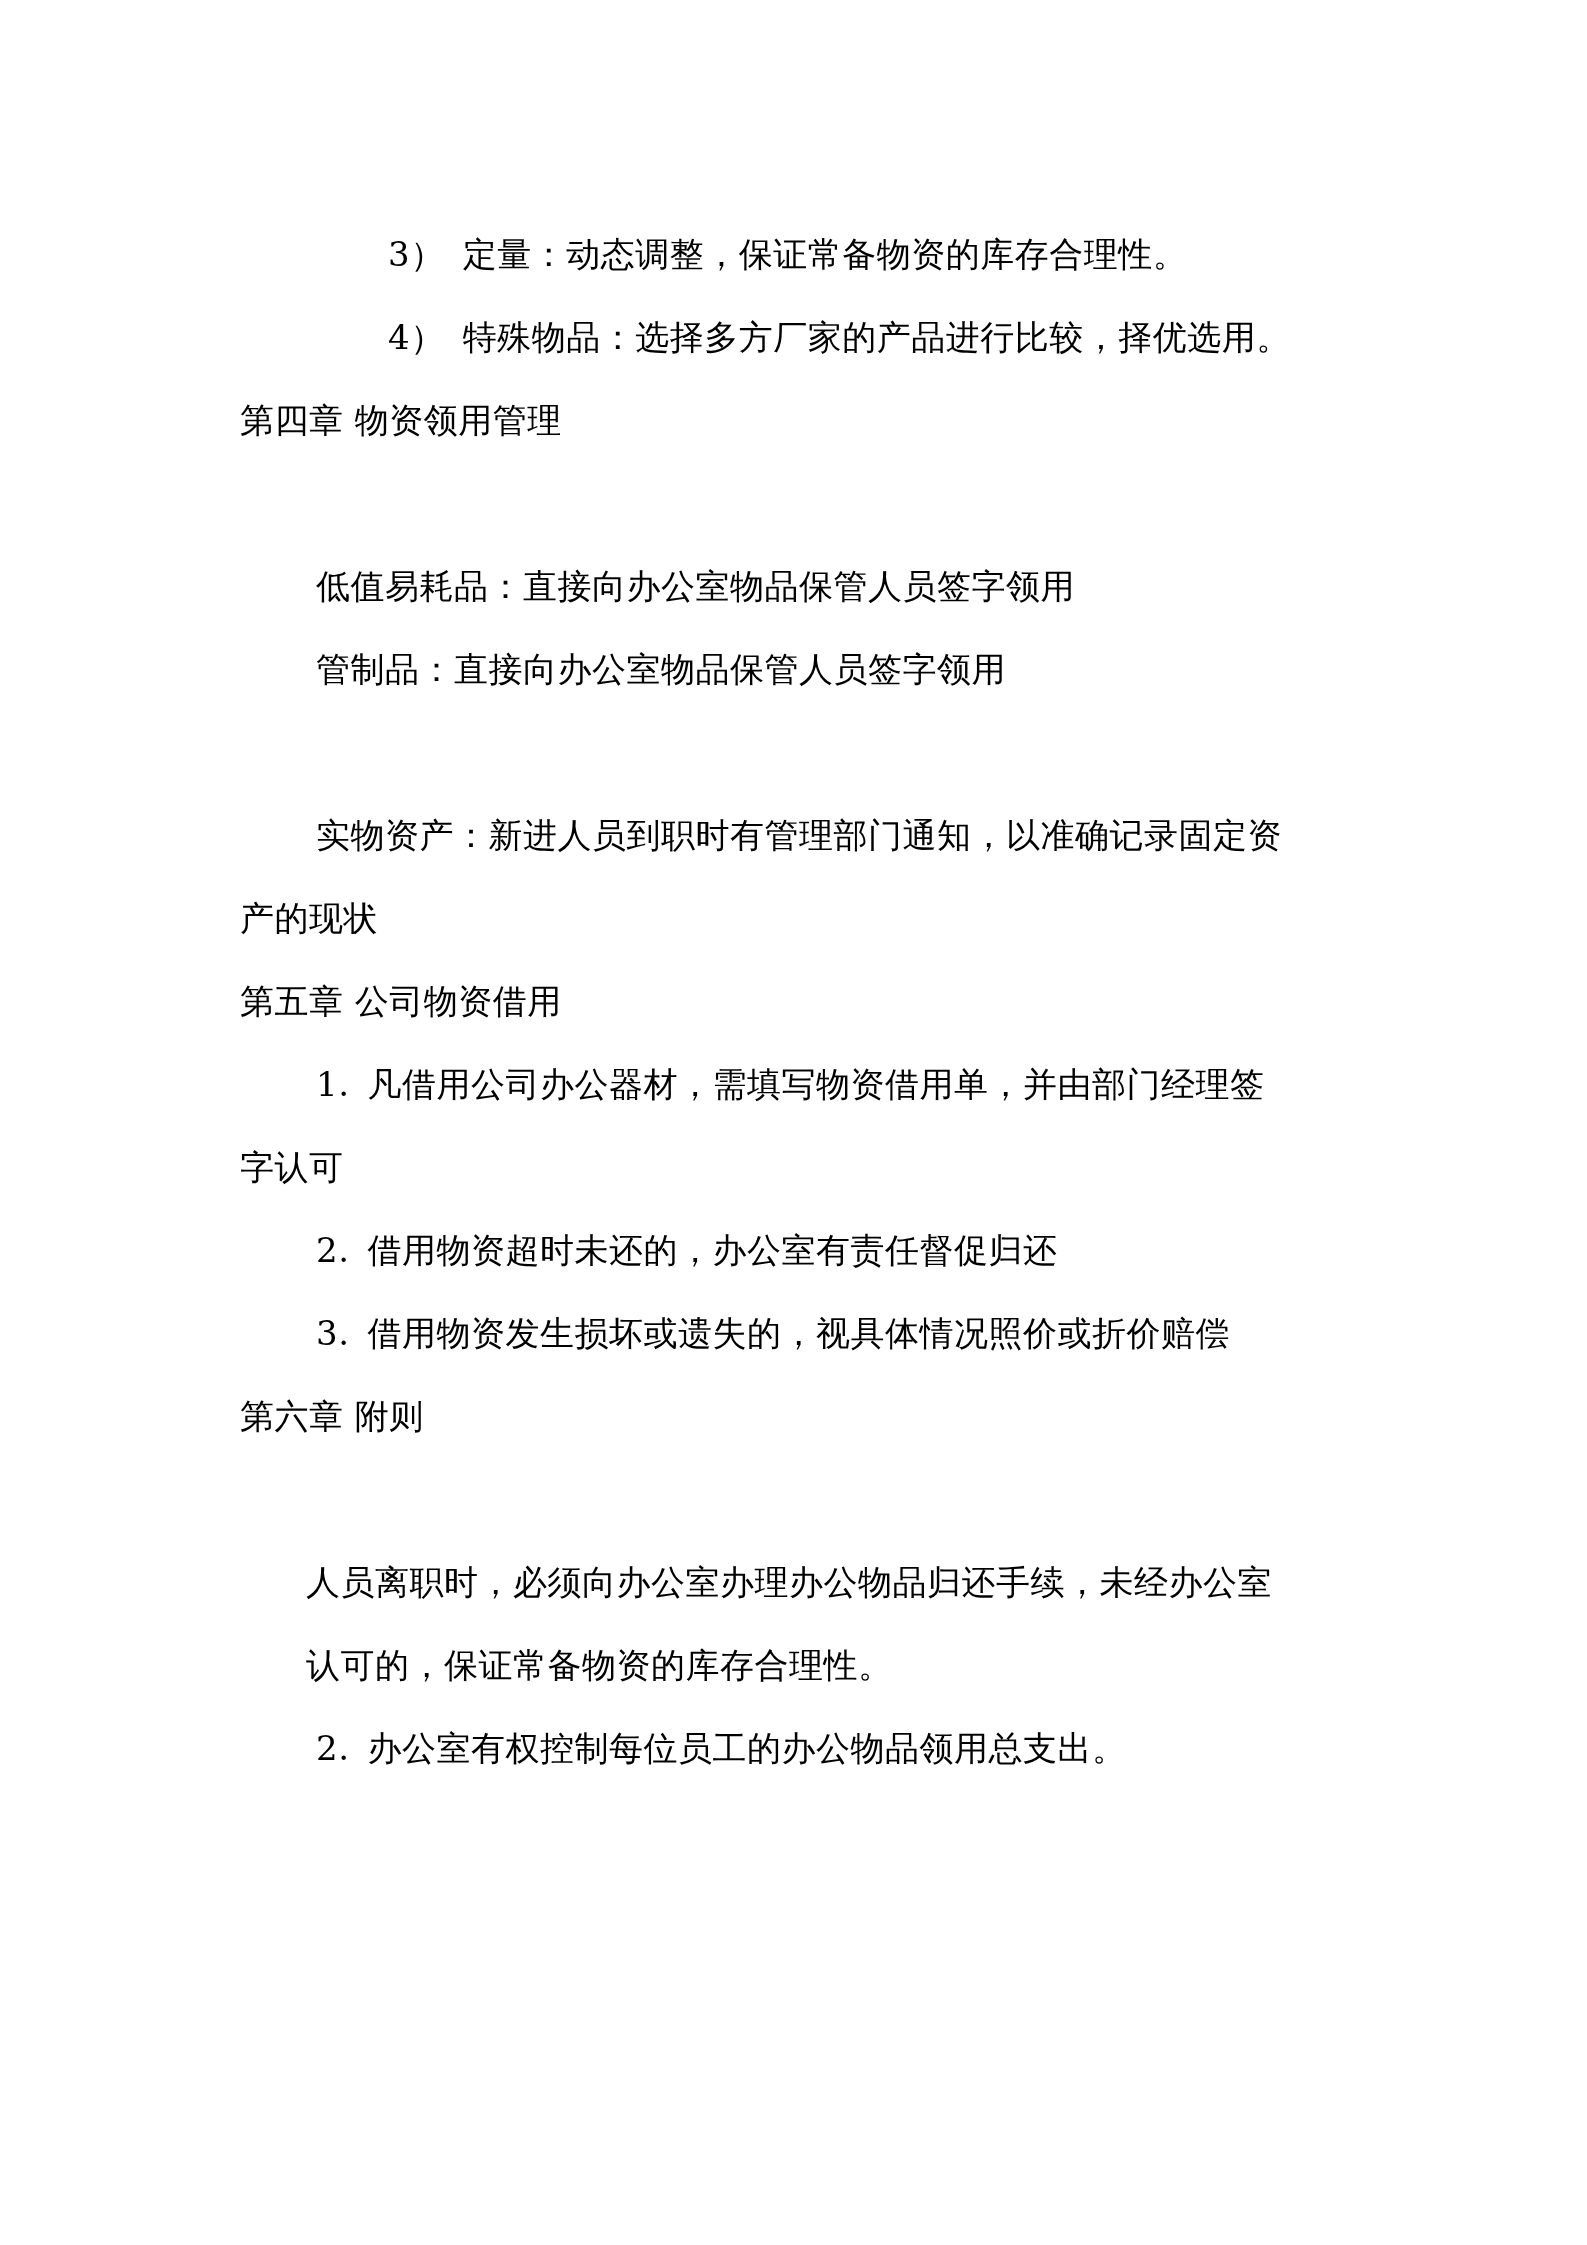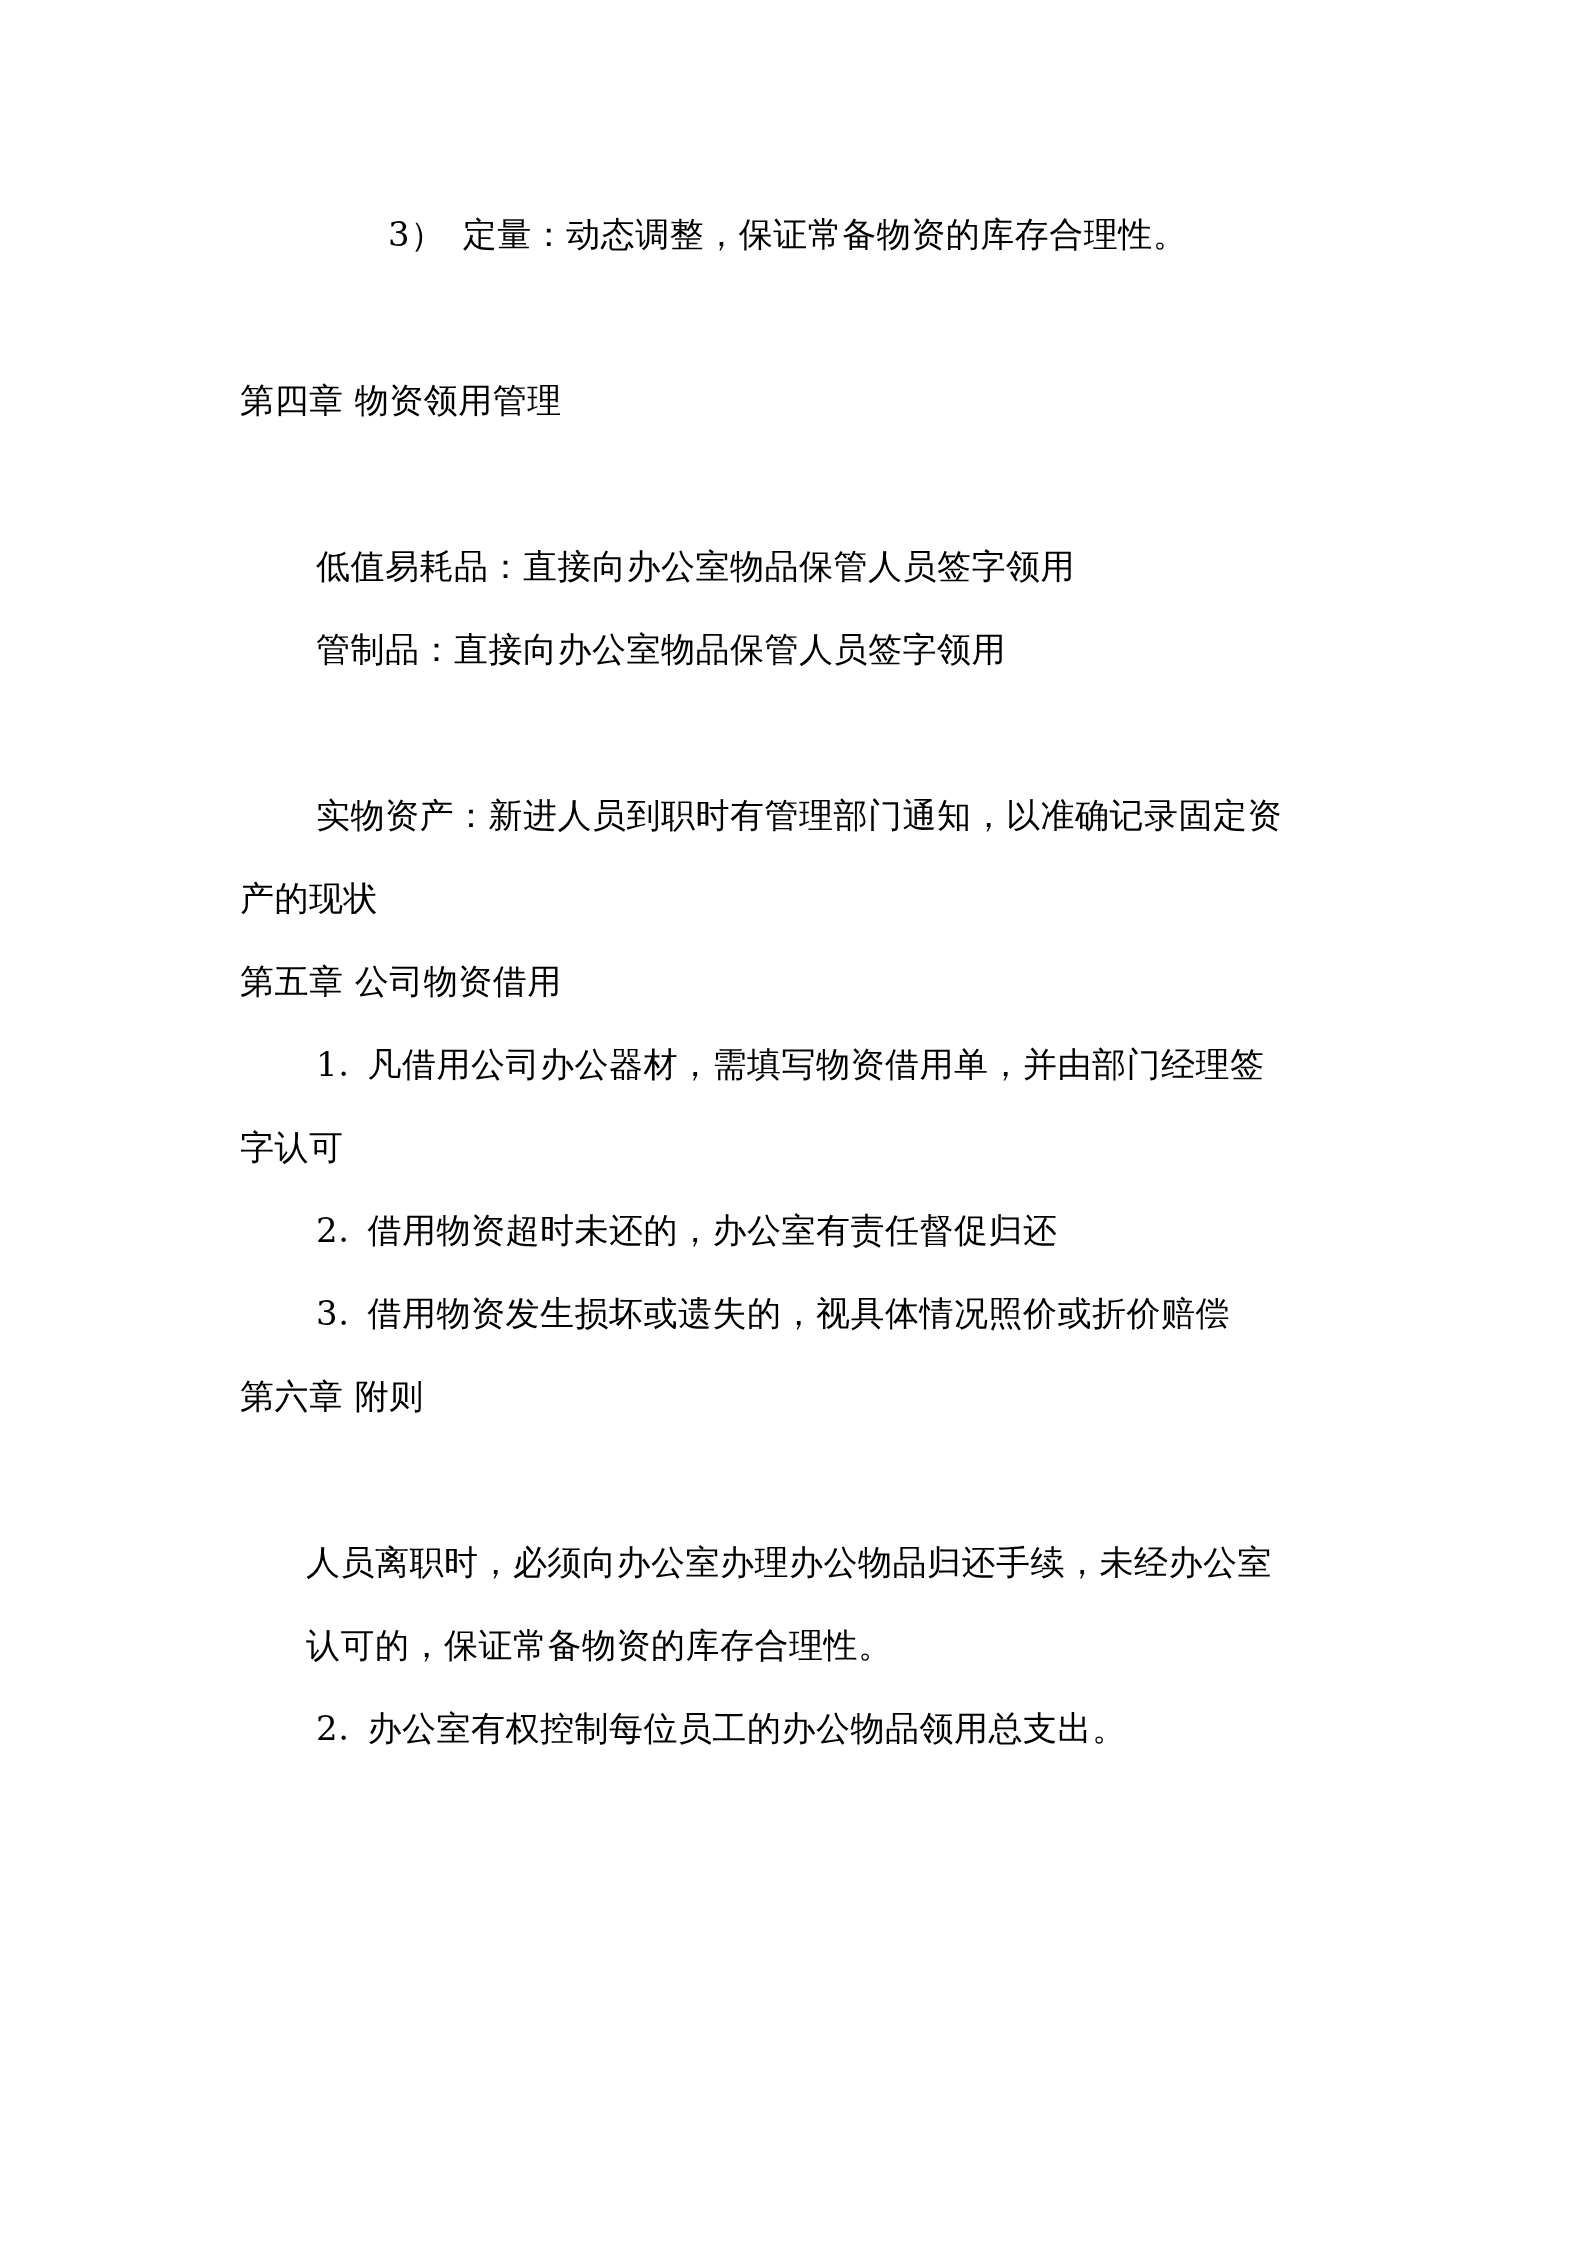--- a/index.html
+++ b/index.html
@@ -22,36 +22,40 @@
       width: 1587px;
       height: 2245px;
       background: #ffffff;
     }
     .line {
       position: absolute;
       font-size: 34px;
       line-height: 40px;
       white-space: nowrap;
       letter-spacing: 0.5px;
+      margin-top: 20px;
     }
     .heading {
       letter-spacing: 0.5px;
     }
     .num {
       display: inline-block;
       margin-right: 18px;
     }
   </style>
 </head>
 <body>
 
 <div class="page">
 
   <div class="line" style="left:388px; top:214px;">
     <span class="num">3）</span><span>定量：动态调整，保证常备物资的库存合理性。</span>
+  </div>
+  <div class="line" style="left:388px; top:297px;">
+    <span class="num">4）</span><span>特殊物品：选择多方厂家的产品进行比较，择优选用。</span>
   </div>
 
   <div class="line heading" style="left:240px; top:380px;">第四章  物资领用管理</div>
   <div class="line" style="left:316px; top:546px;">低值易耗品：直接向办公室物品保管人员签字领用</div>
   <div class="line" style="left:316px; top:629px;">管制品：直接向办公室物品保管人员签字领用</div>
   <div class="line" style="left:316px; top:795px;">实物资产：新进人员到职时有管理部门通知，以准确记录固定资</div>
   <div class="line" style="left:240px; top:878px;">产的现状</div>
 
   <div class="line heading" style="left:240px; top:961px;">第五章  公司物资借用</div>
   <div class="line" style="left:316px; top:1044px;">

